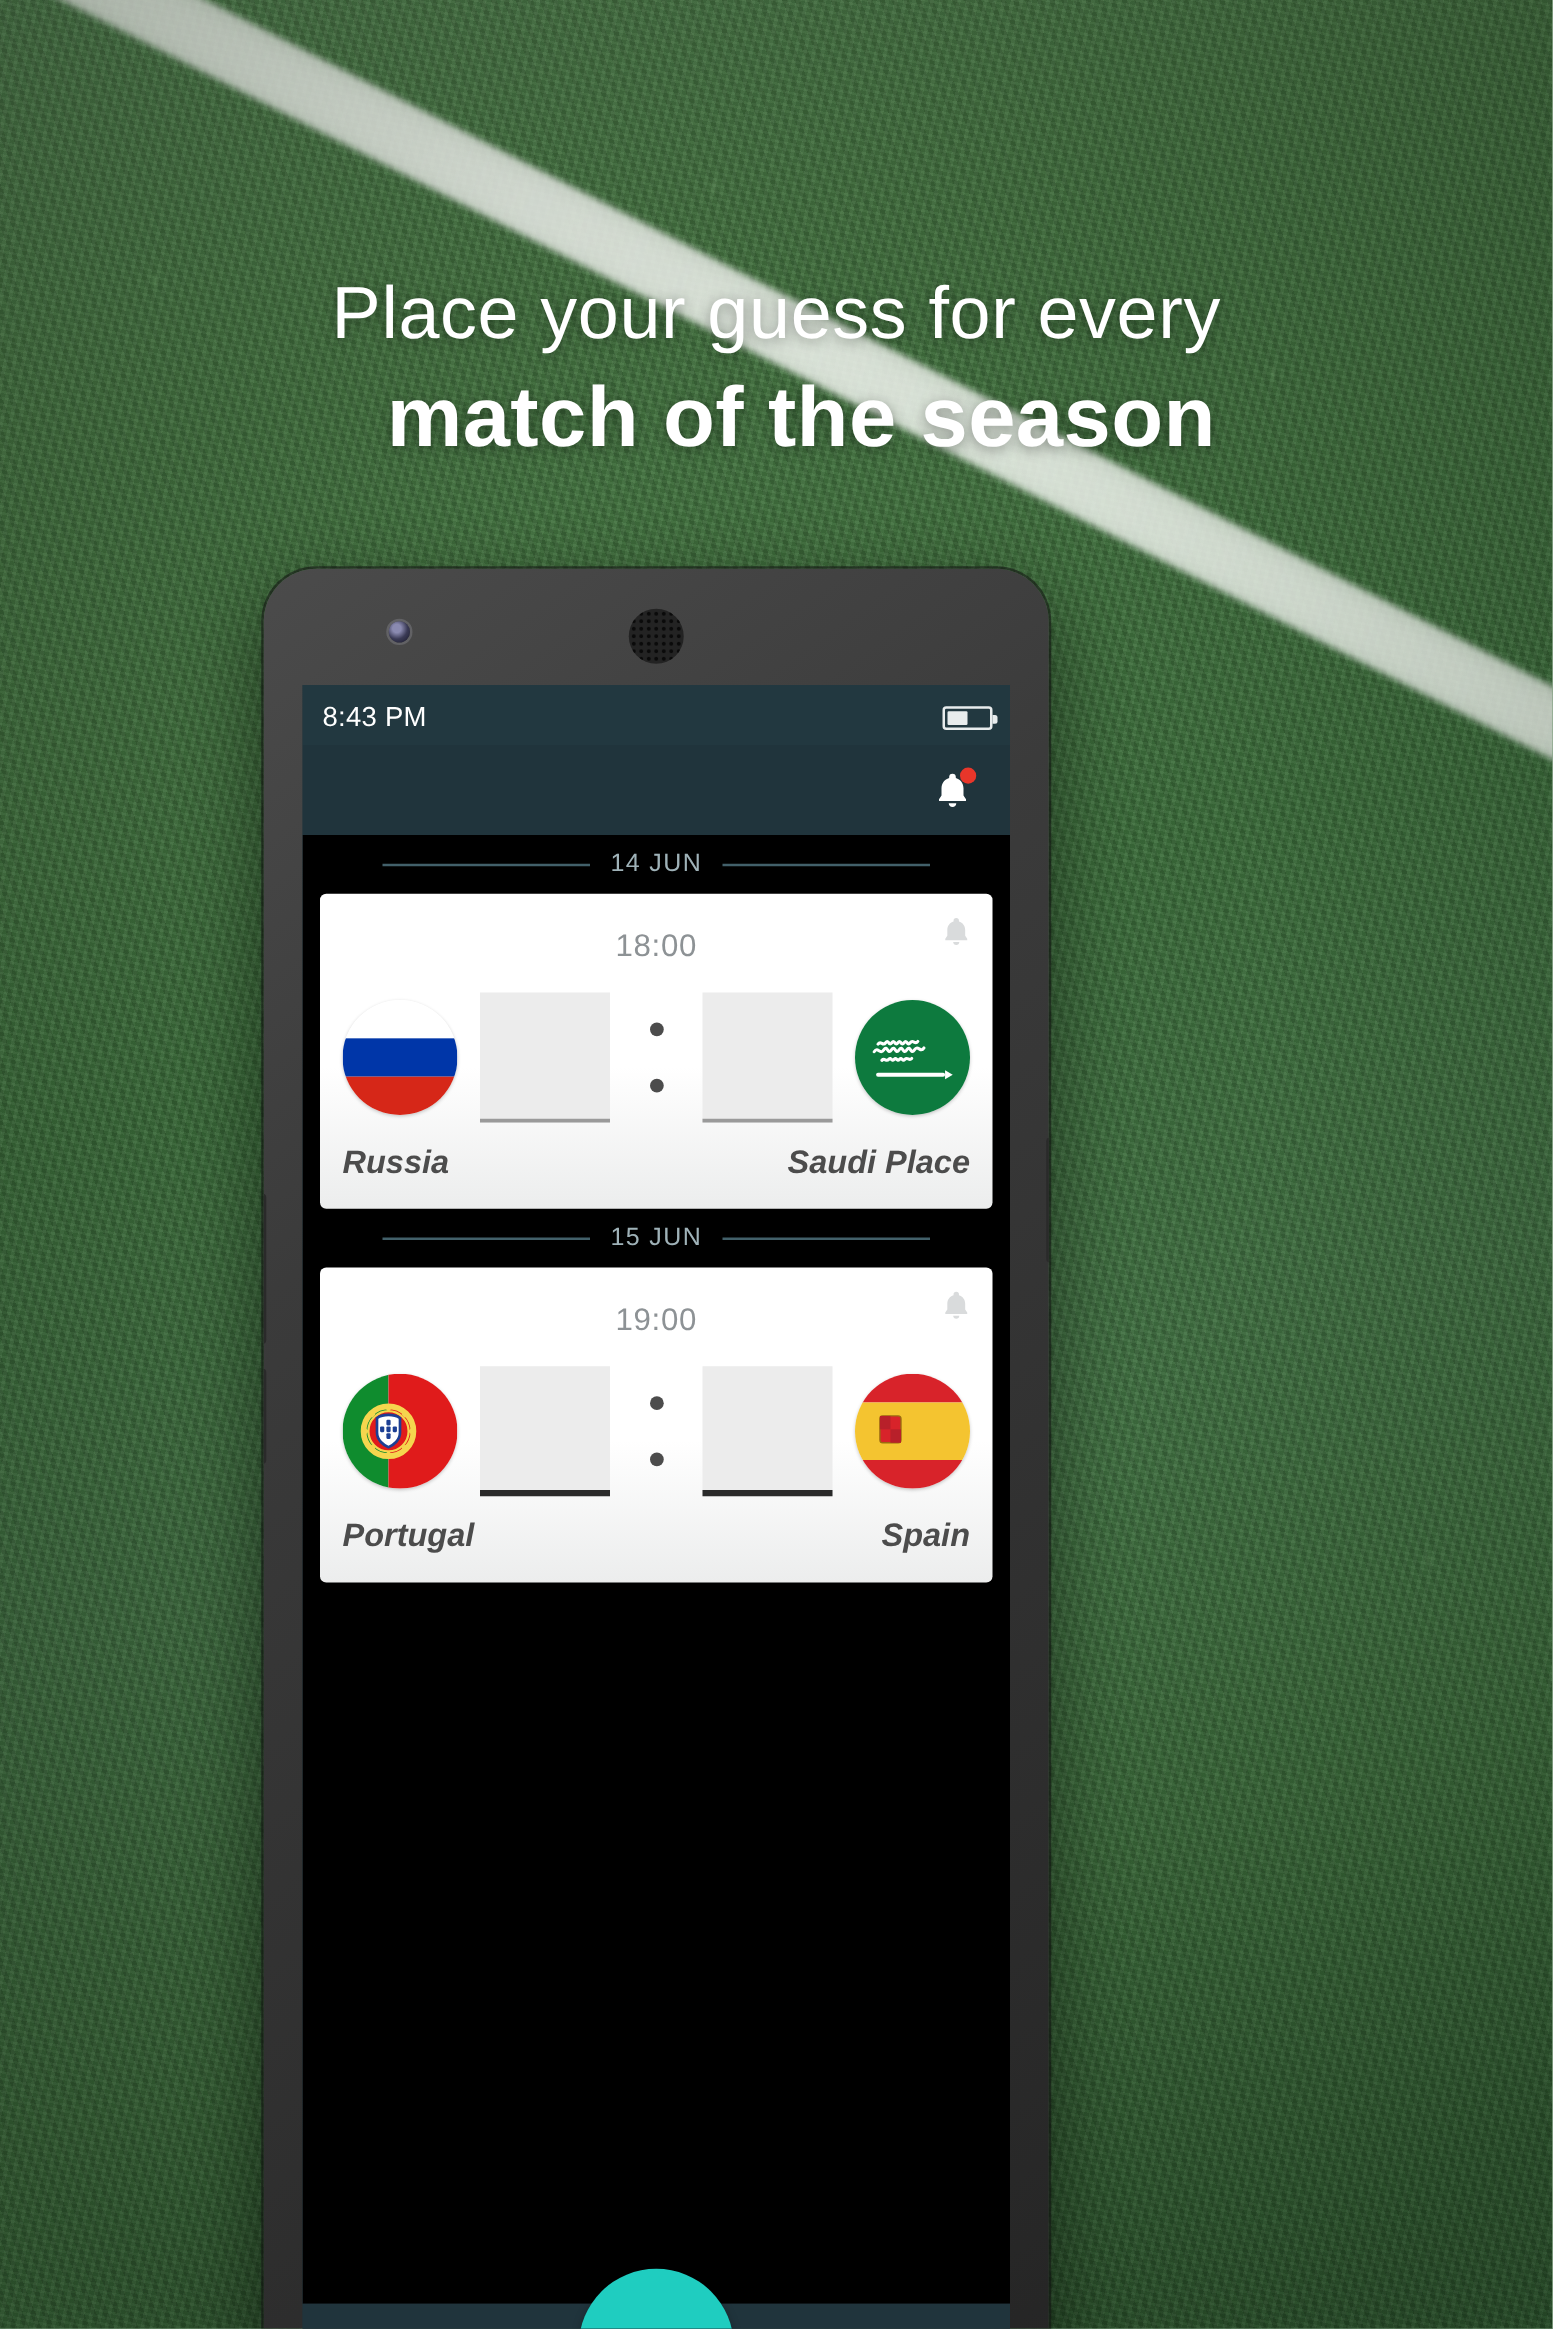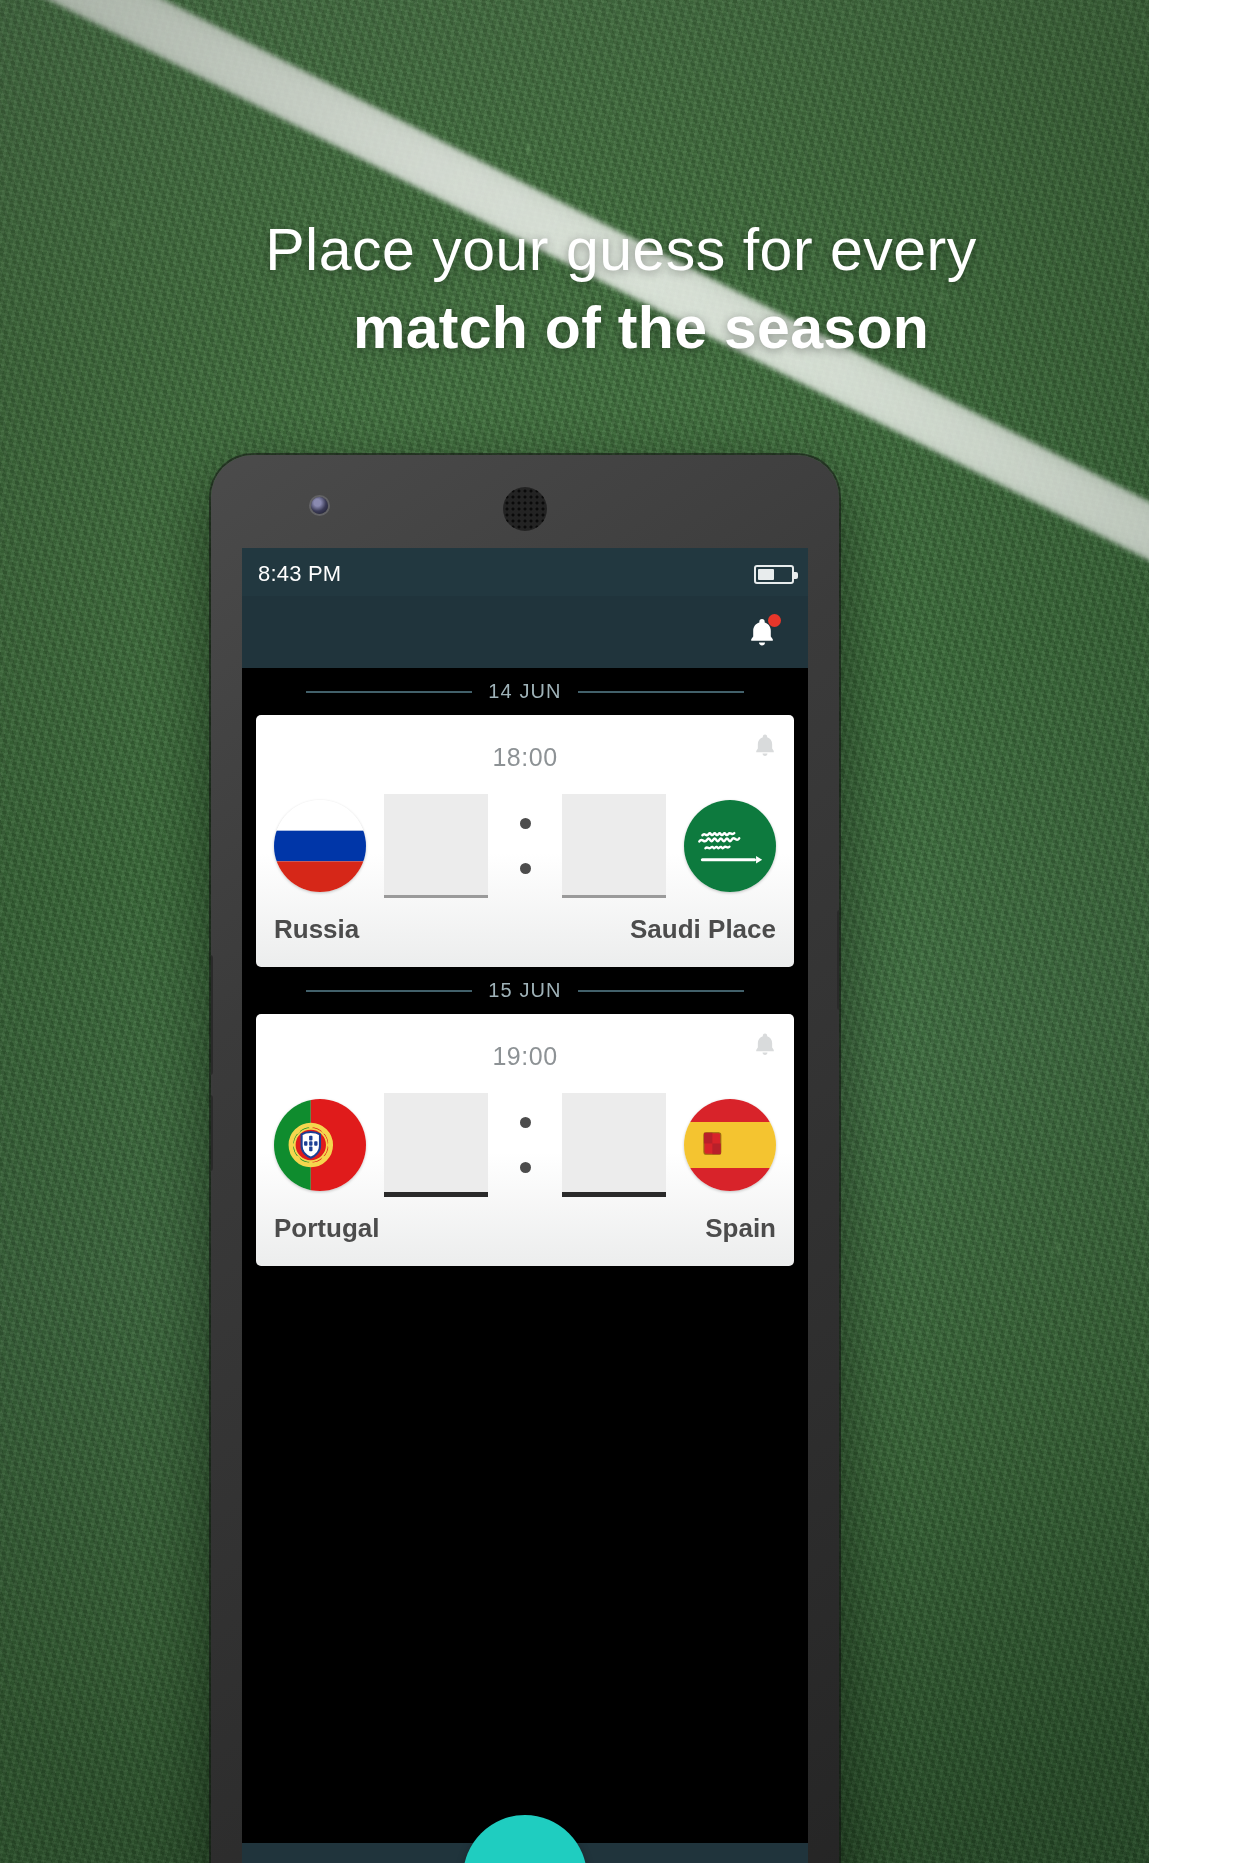--- a/index.html
+++ b/index.html
@@ -7,21 +7,21 @@
   html, body {
     width: 1242px;
     height: 1863px;
     overflow: hidden;
     font-family: "Liberation Sans", sans-serif;
   }
 
   
   #stage {
     position: relative;
-    width: 1149px;
+    width: 1242px;
     height: 1863px;
     overflow: hidden;
     background: #3d6b3f;
   }
   .grass {
     position: absolute;
     inset: 0;
     background:
       repeating-linear-gradient(102deg, rgba(255,255,255,.035) 0 3px, rgba(0,0,0,.05) 3px 7px),
       repeating-linear-gradient(12deg, rgba(255,255,255,.03) 0 2px, rgba(0,0,0,.06) 2px 5px),
@@ -83,21 +83,21 @@
     line-height: 1.18;
   }
   .headline .l1 {
     display: block;
     font-size: 59px;
     font-weight: 400;
     letter-spacing: .5px;
   }
   .headline .l2 {
     display: block;
-    font-size: 59px;
+    font-size: 68px;
     font-weight: 700;
     letter-spacing: .3px;
     margin-top: 8px;
     margin-left: 40px;
   }
 
   
   #phone {
     position: absolute;
     left: 211px;
@@ -339,20 +339,21 @@
     justify-content: space-between;
     align-items: flex-start;
     margin-top: 16px;
   }
   .team-name {
     font-size: 26px;
     font-weight: 700;
     color: #4c4c4c;
     width: 180px;
     line-height: 1.2;
+    font-style: italic;
   }
   .team-name.right { text-align: right; }
 
   
   .bottomnav {
     flex: 0 0 112px;
     background: #20343c;
     display: flex;
     align-items: flex-start;
     justify-content: space-between;

